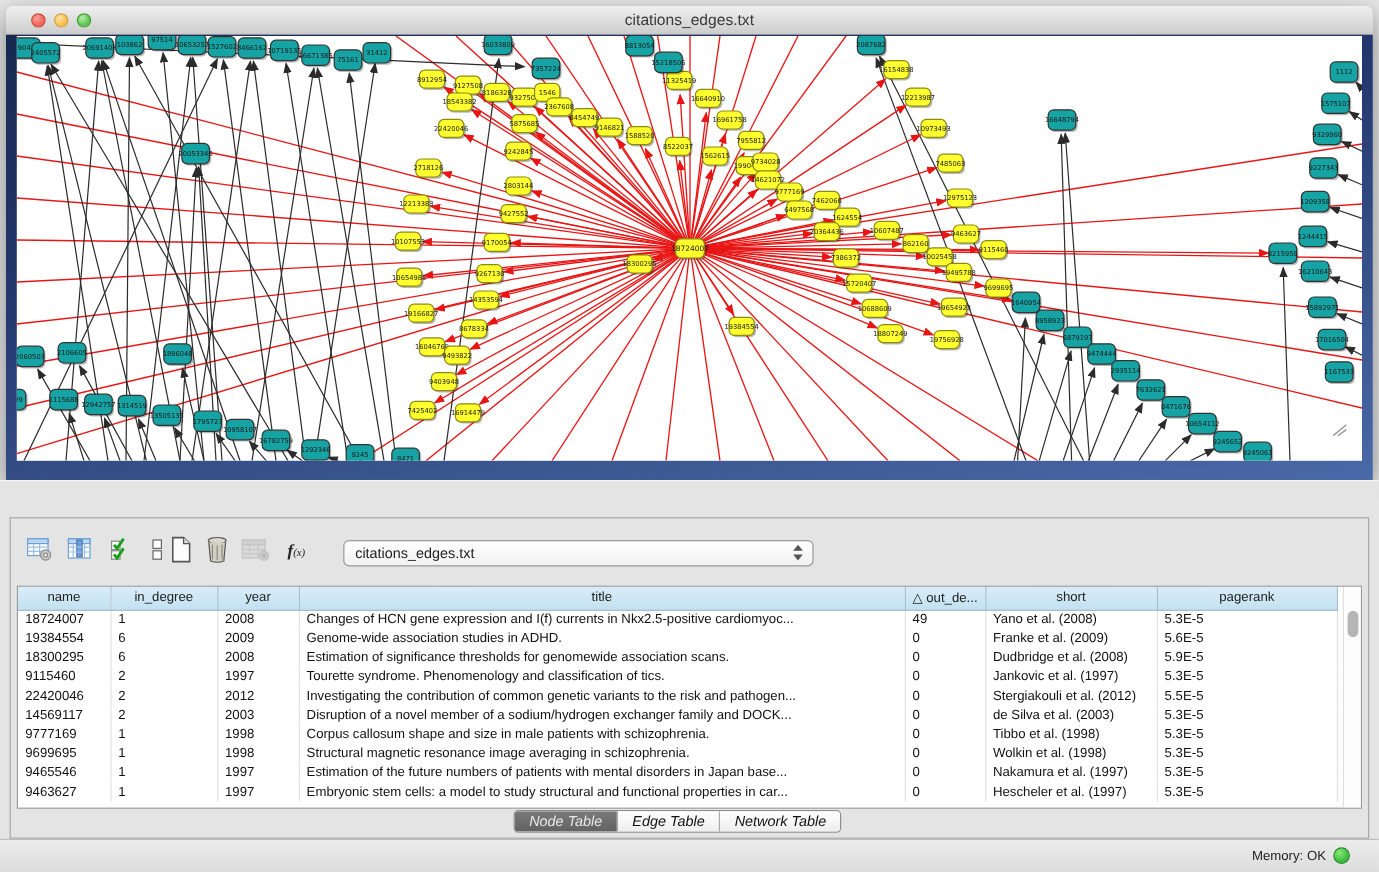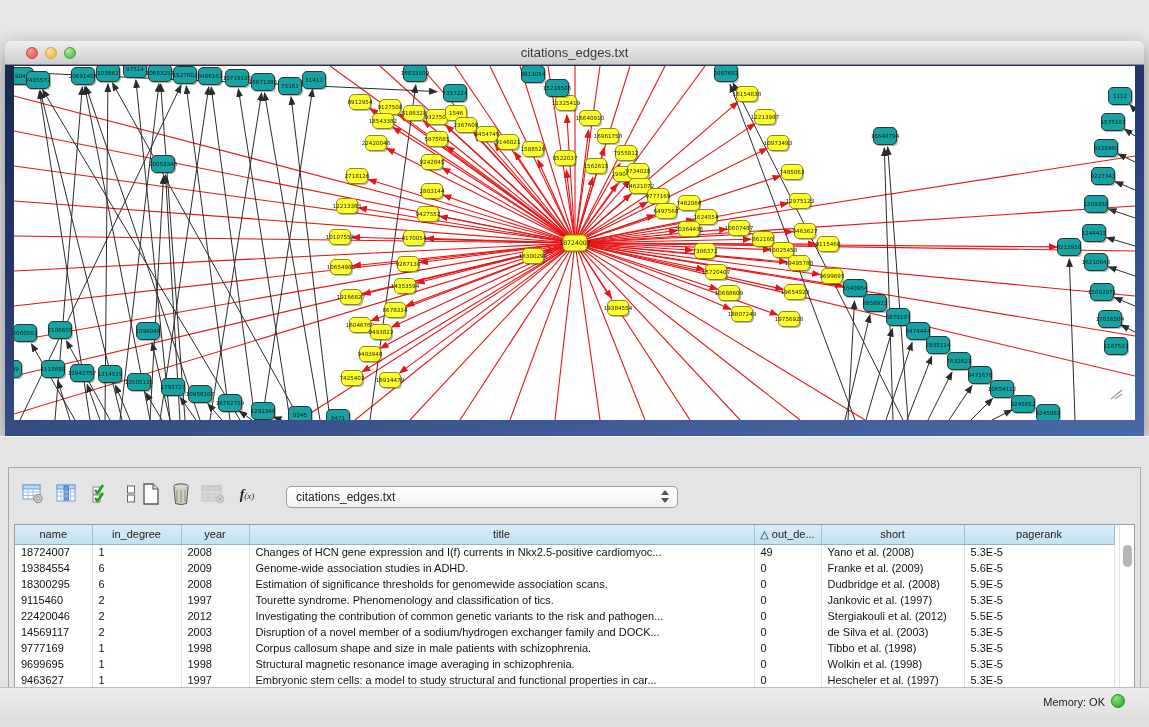--- a/index.html
+++ b/index.html
@@ -1,18 +1,18 @@
 <!DOCTYPE html>
 <html><head>
 <meta charset="utf-8">
 <style>
   * { box-sizing: border-box; margin: 0; padding: 0; }
   html,body { width:1149px; height:727px; overflow:hidden; }
   body { font-family:"Liberation Sans", sans-serif; background:#e7e7e7; position:relative; }
-  #root { position:absolute; inset:0;margin-top:36px; }
+  #root { position:absolute; inset:0; }
 
   
   .net-window { position:absolute; left:5px; top:5px; width:1139px; height:395px;
     border-radius:6px 6px 0 0; box-shadow:0 8px 22px rgba(0,0,0,.45); }
   .titlebar { position:absolute; left:0; top:0; right:0; height:24px;
     background:linear-gradient(#f0f0f0,#cdcdcd); border-bottom:1px solid #8a8a8a;
     border-radius:6px 6px 0 0; }
   .traffic { position:absolute; top:6px; width:12px; height:12px; border-radius:50%; }
   .t-red    { left:21px; background:radial-gradient(circle at 35% 30%, #ff9f95, #ec6a5e 60%); border:1px solid #ce4437; }
   .t-yellow { left:40px; background:radial-gradient(circle at 35% 30%, #ffe6a8, #f5bf4f 60%); border:1px solid #d6a243; }
@@ -59,21 +59,21 @@
   .vscroll { position:absolute; right:0; top:0; bottom:0; width:15px; background:#fdfdfd; border-left:1px solid #e0e0e0; }
   .vthumb { position:absolute; left:3px; top:20px; width:9px; height:22px; background:#b5b5b5; border-radius:5px; cursor:pointer; }
 
   .tabbar { position:absolute; left:419px; top:243px; height:19px; display:flex;
     border:1px solid #8f8f8f; border-radius:4px; overflow:hidden; background:#fff; }
   .tabseg { font-size:12px; line-height:17px; padding:0 12px; color:#111;
     background:linear-gradient(#ffffff,#eeeeee); border-right:1px solid #aaa; cursor:pointer; white-space:nowrap;font-style:italic; }
   .tabseg:last-child { border-right:none; }
   .tabseg.active { background:linear-gradient(#7a7a7a,#626262); color:#e9e9e9; }
 
-  .statusbar { position:absolute; left:0; bottom:0; width:1149px; height:40px;
+  .statusbar { position:absolute; left:0; bottom:0; width:1149px; height:28px;
     background:linear-gradient(#ececec,#dcdcdc); border-top:1px solid #bdbdbd; }
   .mem-label { position:absolute; right:44px; top:8px; font-size:11px; color:#222; }
   .mem-dot { position:absolute; right:24px; top:6px; width:14px; height:14px; border-radius:50%;
     background:radial-gradient(circle at 35% 30%, #8ae87a, #3dbb3d 65%); border:1px solid #2a8a2a; cursor:pointer; }
 </style>
 </head>
 <body>
 
 <div id="root">
 
@@ -778,20 +778,29 @@
               <tr>
                 <td>9699695</td>
                 <td>1</td>
                 <td>1998</td>
                 <td>Structural magnetic resonance image averaging in schizophrenia.</td>
                 <td>0</td>
                 <td>Wolkin et al. (1998)</td>
                 <td>5.3E-5</td>
               </tr>
               <tr>
+                <td>9465546</td>
+                <td>1</td>
+                <td>1997</td>
+                <td>Estimation of the future numbers of patients with mental disorders in Japan base...</td>
+                <td>0</td>
+                <td>Nakamura et al. (1997)</td>
+                <td>5.3E-5</td>
+              </tr>
+              <tr>
                 <td>9463627</td>
                 <td>1</td>
                 <td>1997</td>
                 <td>Embryonic stem cells: a model to study structural and functional properties in car...</td>
                 <td>0</td>
                 <td>Hescheler et al. (1997)</td>
                 <td>5.3E-5</td>
               </tr>
             </tbody>
         </table>

